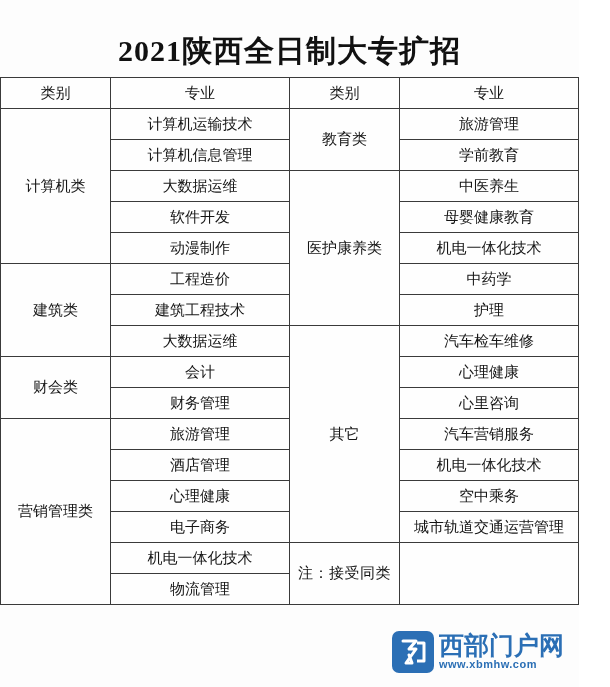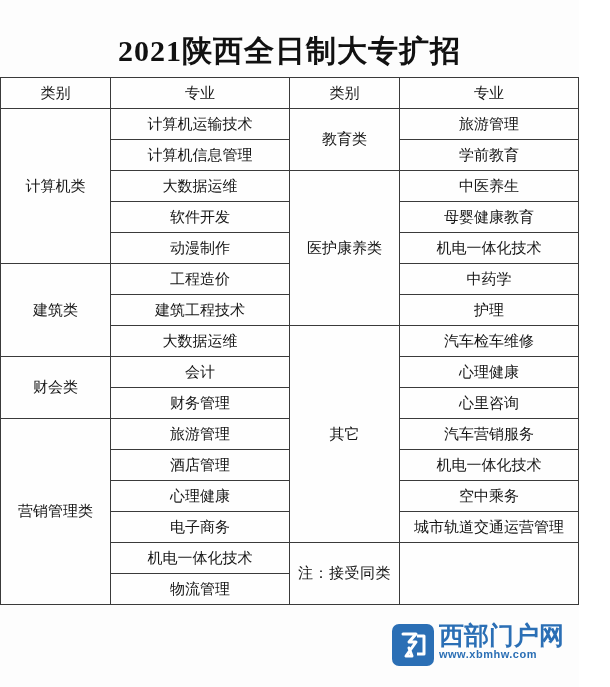--- a/index.html
+++ b/index.html
@@ -69,21 +69,21 @@
   .col-maj { width: 179px; }
 
   
   .watermark {
     position: absolute;
     right: 6px;
     bottom: 6px;
     width: 182px;
     height: 58px;
     display: flex;
-    align-items: flex-start;
+    align-items: center;
     gap: 4px;
     pointer-events: none;
   }
   .wm-logo {
     width: 44px;
     height: 44px;
     position: relative;
     flex: 0 0 auto;
   }
   .wm-logo svg { display: block; }

